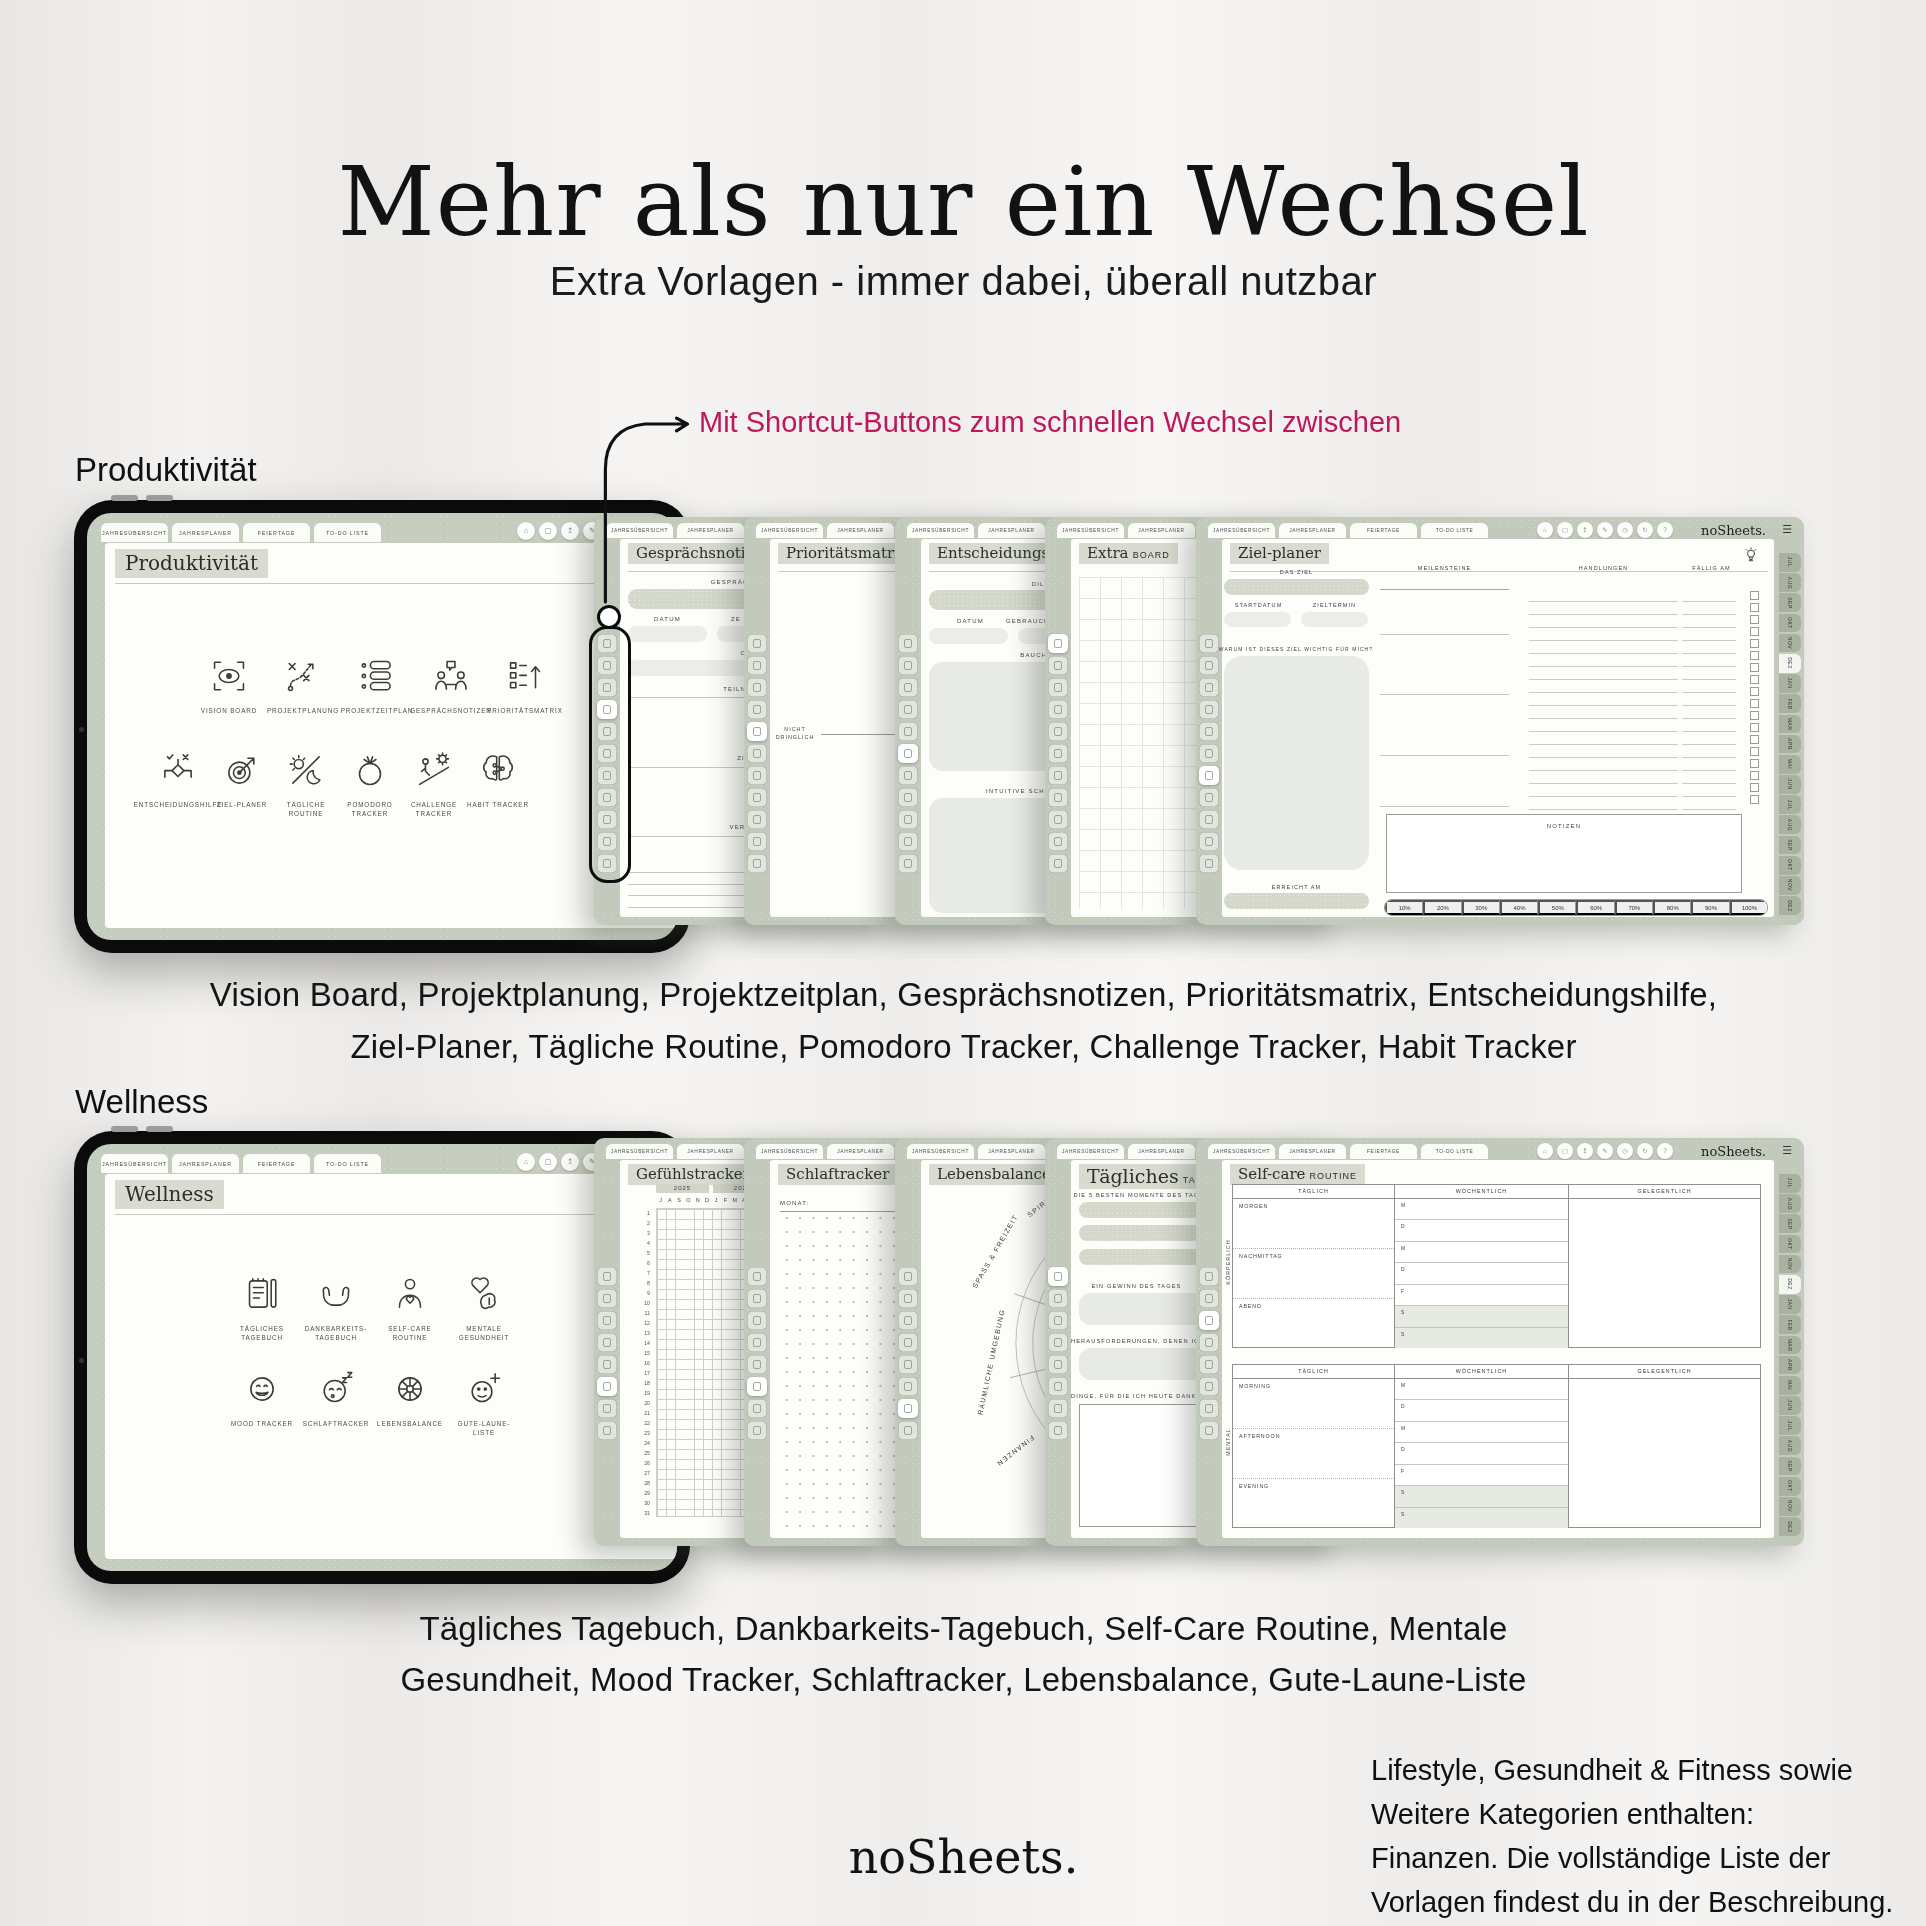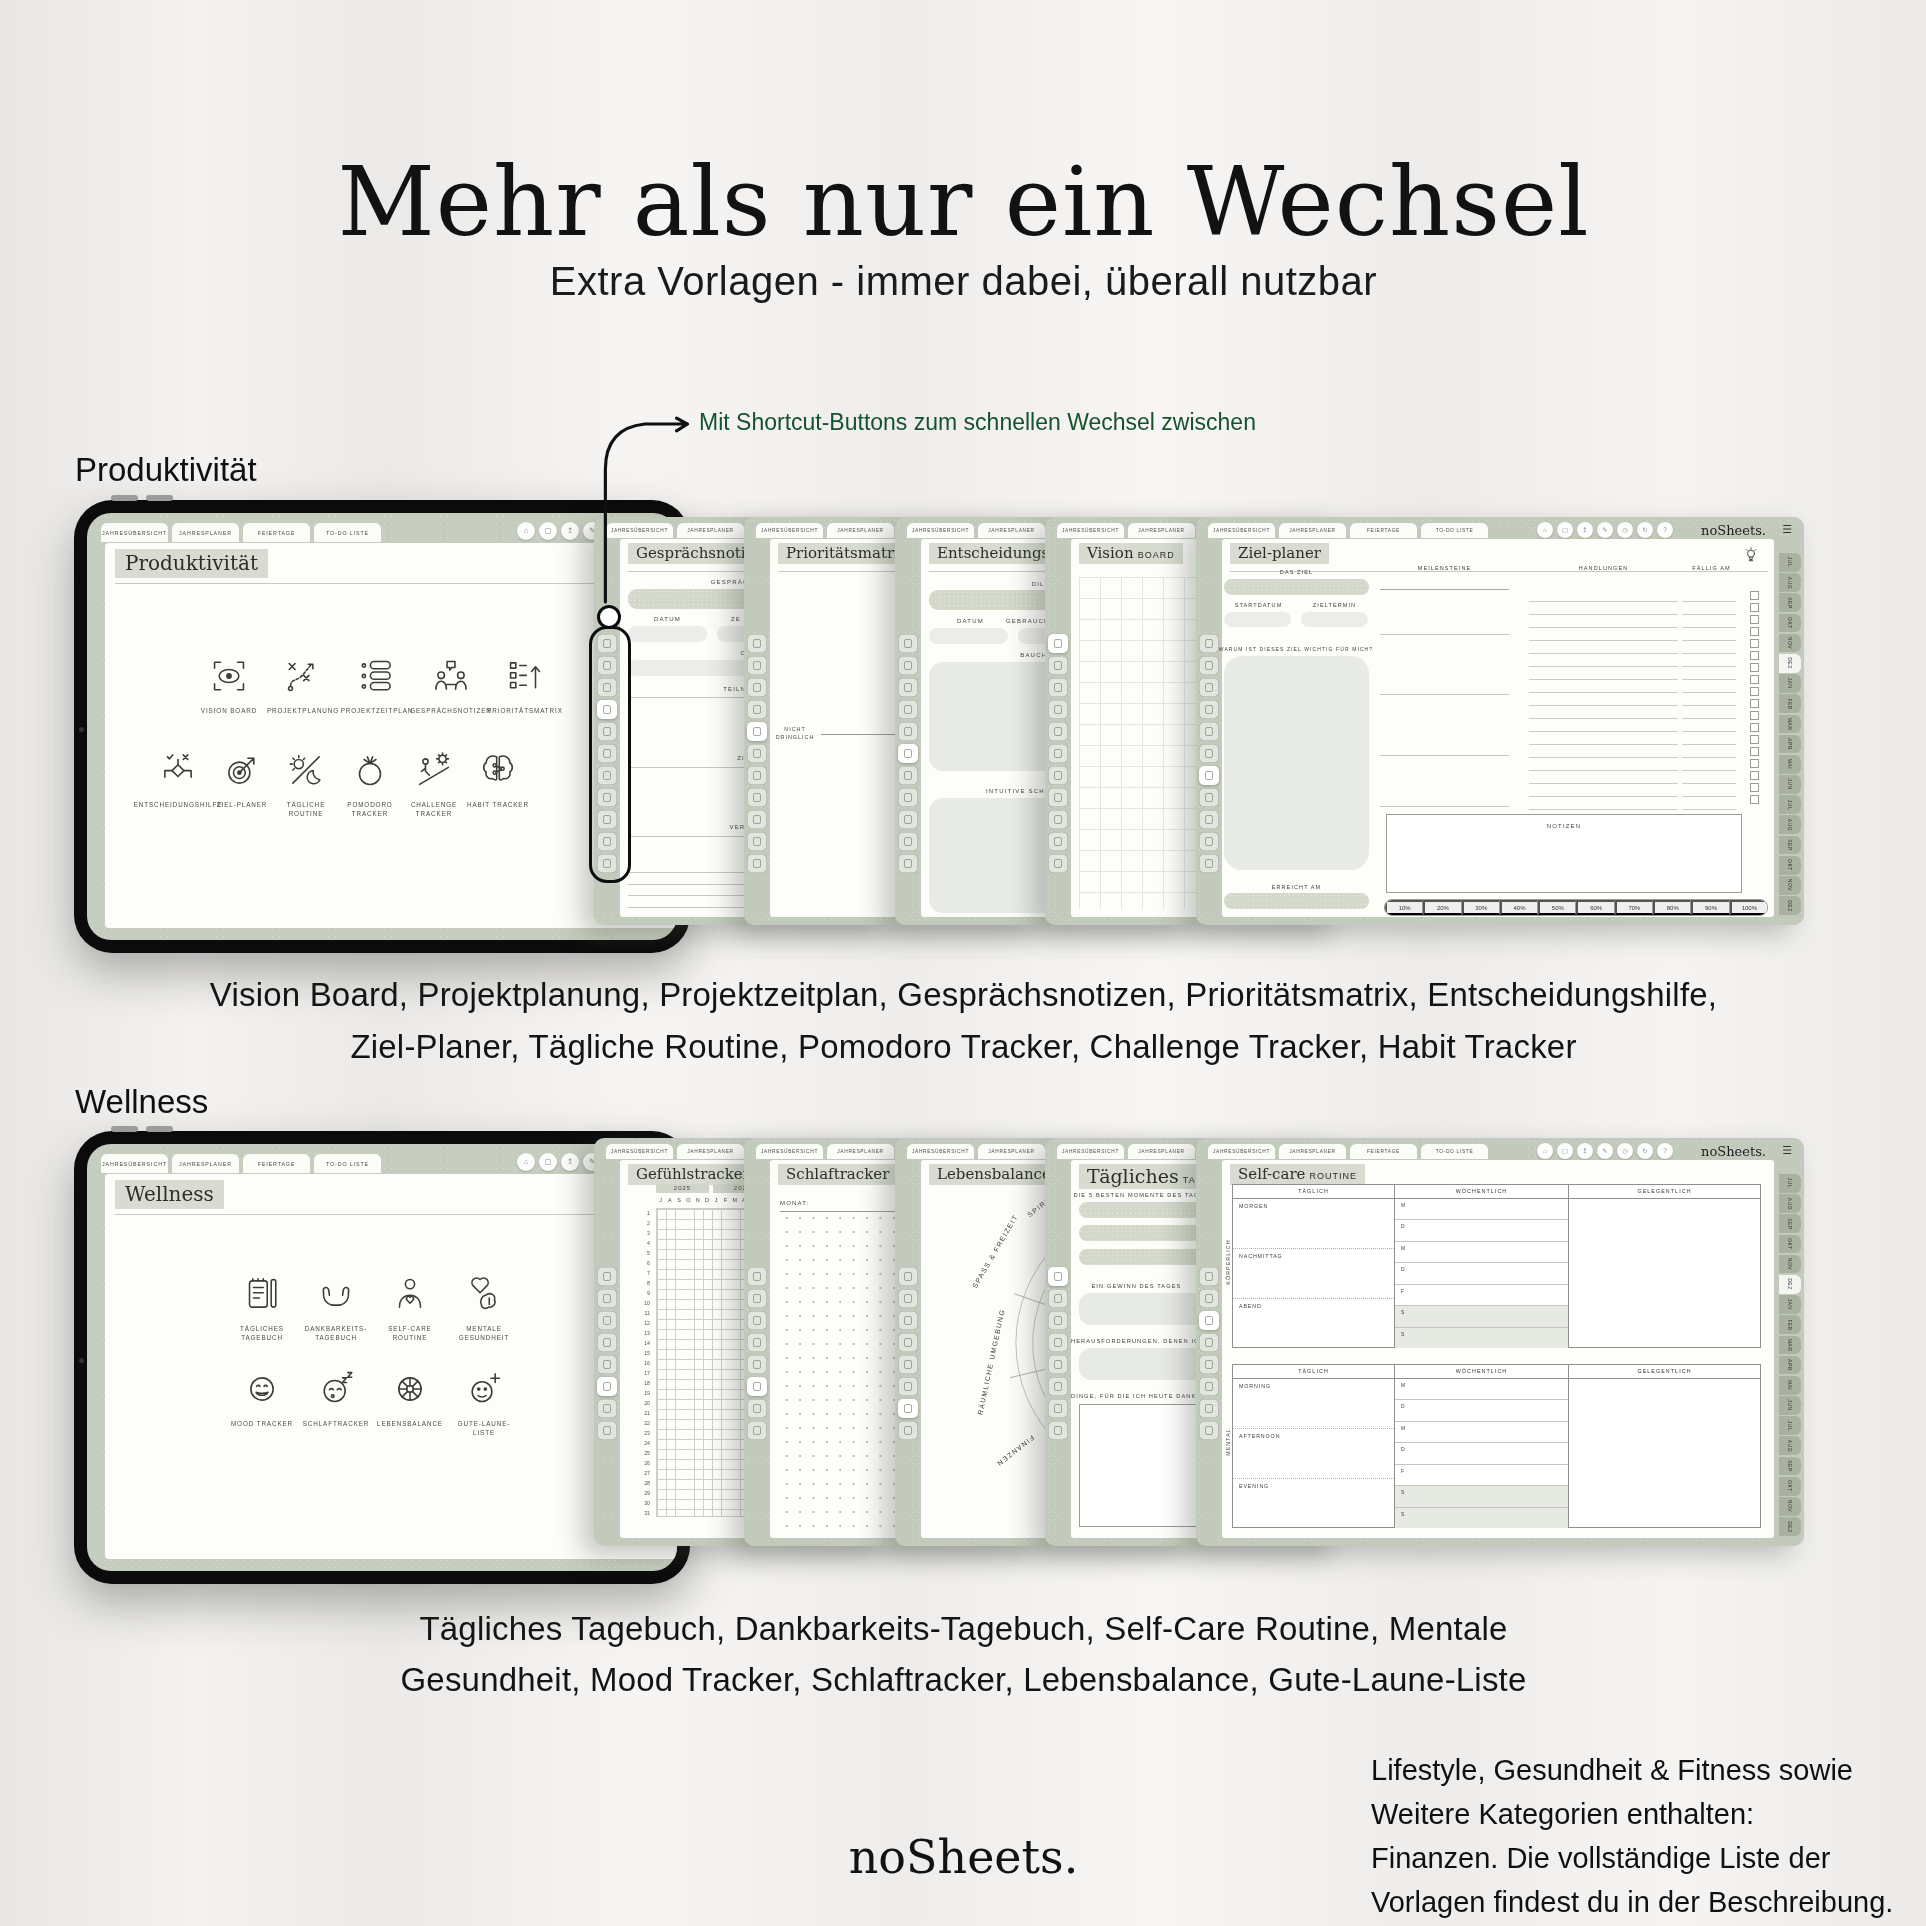--- a/index.html
+++ b/index.html
@@ -9,21 +9,21 @@
     background:
       linear-gradient(90deg,#e8e7e5 0%,#f3f2f0 10%,#ebeae8 20%,#f6f5f3 33%,#eeedeb 47%,#f7f6f4 60%,#edecea 74%,#f5f4f2 87%,#ebeae8 100%);
   }
   .serif{font-family:"DejaVu Serif",serif;}
 
   
   .main-title{position:absolute;top:83px;left:0;right:0;text-align:center;
     font-family:"DejaVu Serif",serif;font-size:95px;font-weight:500;letter-spacing:1px;color:#121212;}
   .subtitle{position:absolute;top:259px;left:0;right:0;text-align:center;
     font-size:40px;font-weight:400;letter-spacing:0.5px;color:#1b1b1b;}
-  .annotation{position:absolute;left:699px;top:394px;font-size:23px;line-height:56px;color:#14532d;z-index:6;}
+  .annotation{position:absolute;left:699px;top:394px;font-size:29px;line-height:56px;color:#be185d;z-index:6;}
   .seclabel{position:absolute;left:75px;font-size:33px;color:#101010;z-index:6;}
   .caption{position:absolute;left:0;right:0;text-align:center;font-size:33px;color:#141414;letter-spacing:0.2px;}
 
   
   .arrow-svg{position:absolute;left:550px;top:396px;width:178px;height:238px;z-index:45;}
   .callout-dot{position:absolute;left:597px;top:605px;width:18px;height:18px;border:3.5px solid #0d0d0d;
     border-radius:50%;background:#fff;z-index:46;}
   .callout-box{position:absolute;left:589px;top:626px;width:36px;height:251px;border:3px solid #0d0d0d;
     border-radius:18px;z-index:44;}
 
@@ -458,21 +458,21 @@
         <span class="sq"></span>
         <span class="sq"></span>
         <span class="sq"></span>
         <span class="sq"></span>
         <span class="sq"></span>
         <span class="sq"></span>
         <span class="sq"></span>
         <span class="sq"></span>
       </div>
     <div class="ppage">
-      <div class="ptitle"><span class="hl"><span class="serif" style="font-size:15px">Vision</span>
+      <div class="ptitle"><span class="hl"><span class="serif" style="font-size:15px">Extra</span>
         <span style="font-size:9px;letter-spacing:1px">BOARD</span></span></div>
       <div class="vgrid"></div>
     </div>
   </div>
 
   <div class="panel wide" id="c1p5" style="left:602px">
     <div class="tabs">
         <button class="tab">JAHRESÜBERSICHT</button>
         <button class="tab">JAHRESPLANER</button>
         <button class="tab">FEIERTAGE</button>

